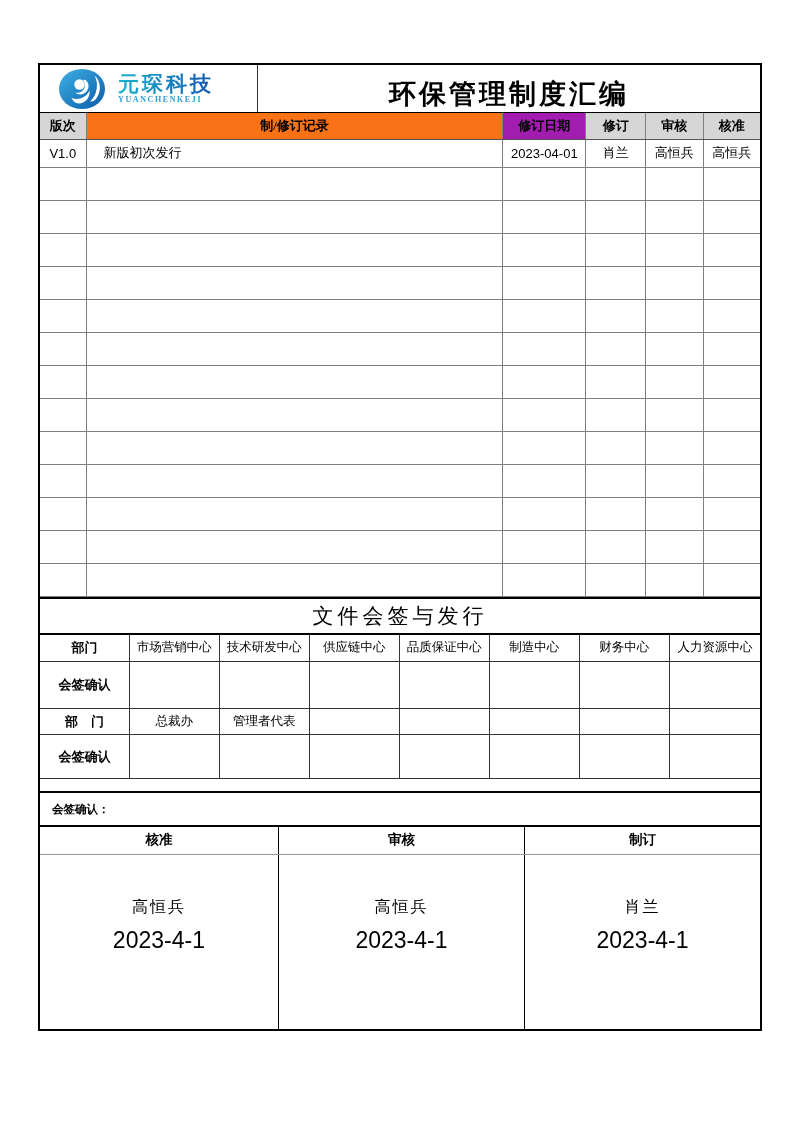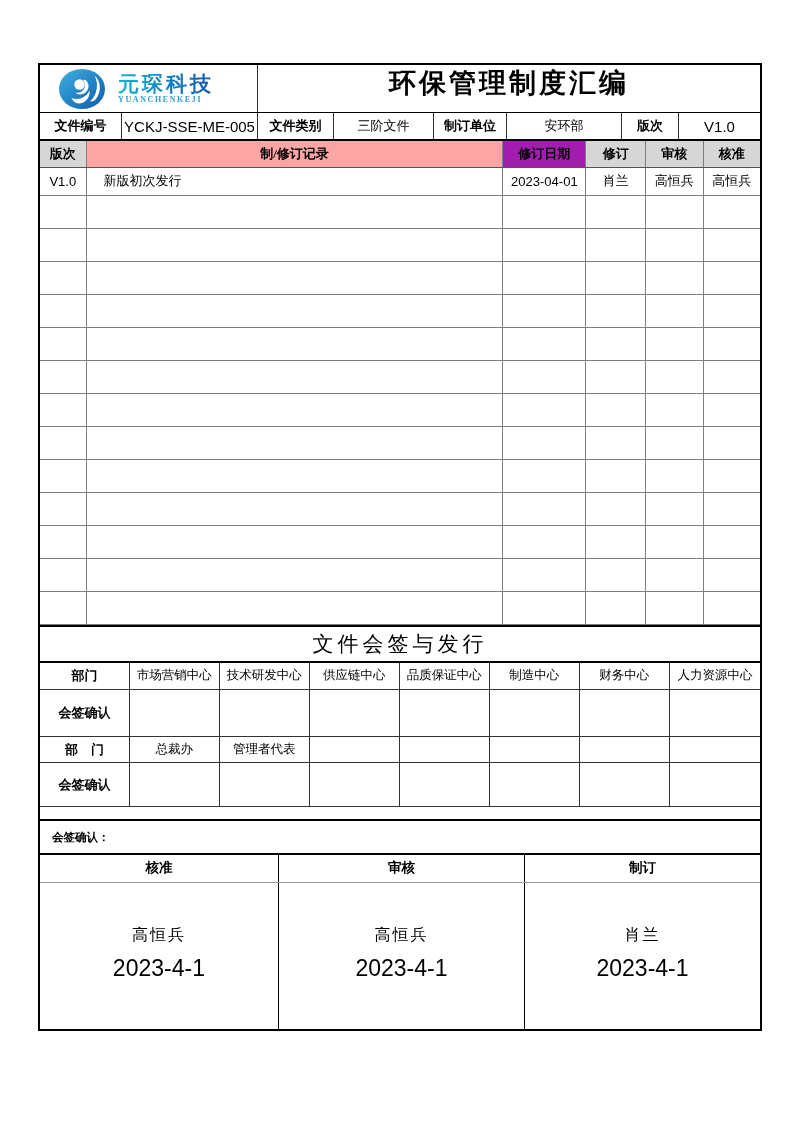--- a/index.html
+++ b/index.html
@@ -17,21 +17,21 @@
   .doc-header { height:48px; display:flex; border-bottom:1.5px solid #000; }
   .logo-cell { width:218px; border-right:1px solid #333; display:flex; align-items:center; padding-left:18px; }
   .logo-text { margin-left:10px; display:flex; flex-direction:column; }
   .logo-cn {
     font-size:21px; font-weight:bold; letter-spacing:3px; line-height:1.05;
     background:linear-gradient(90deg,#17b3cf,#1356b0);
     -webkit-background-clip:text; background-clip:text;
     -webkit-text-fill-color:transparent; color:#1266b1;
   }
   .logo-en { font-size:8px; font-weight:bold; letter-spacing:1.6px; color:#2d9fd8; }
-  .title-cell { flex:1; display:flex; align-items:flex-start; justify-content:center; }
+  .title-cell { flex:1; display:flex; align-items:flex-end; justify-content:center; }
   .doc-title { font-size:27px; font-weight:bold; letter-spacing:3px; }
   
   .info-bar { height:28px; display:flex; border-bottom:2.5px solid #000; font-size:13px; }
   .info-bar > div { display:flex; align-items:center; justify-content:center; border-right:1px solid #333; overflow:hidden; }
   .info-bar > div:last-child { border-right:none; }
   .ib-label { font-weight:bold; }
   .c1{width:82px;} .c2{width:136px;} .c3{width:76px;} .c4{width:100px;}
   .c5{width:73px;} .c6{width:115px;} .c7{width:57px;} .c8{flex:1;}
   .val-lat { font-size:15px; }
   
@@ -102,45 +102,35 @@
         <div class="logo-text">
           <div class="logo-cn">元琛科技</div>
           <div class="logo-en">YUANCHENKEJI</div>
         </div>
       </div>
       <div class="title-cell">
         <div class="doc-title">环保管理制度汇编</div>
       </div>
     </div>
 
-    <div class="info-bar">
-      <div class="c1 ib-label">文件编号</div>
-      <div class="c2 lat val-lat">YCKJ-SSE-ME-005</div>
-      <div class="c3 ib-label">文件类别</div>
-      <div class="c4">三阶文件</div>
-      <div class="c5 ib-label">制订单位</div>
-      <div class="c6">安环部</div>
-      <div class="c7 ib-label">版次</div>
-      <div class="c8 lat val-lat">V1.0</div>
-    </div>
 
 
     <table class="hist-table">
       <colgroup>
         <col style="width:6.4%">
           <col style="width:57.9%">
           <col style="width:11.5%">
         <col style="width:8.3%">
           <col style="width:8.0%">
           <col style="width:7.9%">
       </colgroup>
       <thead>
         <tr class="hist-head-bg">
           <th style="background: rgb(214, 214, 214);">版次</th>
-          <th style="background: #fca5a5;">制/修订记录</th>
+          <th style="background: #f97316;">制/修订记录</th>
           <th style="background: #a21caf;">修订日期</th>
           <th style="background: rgb(214, 214, 214);">修订</th>
           <th style="background: rgb(214, 214, 214);">审核</th>
           <th style="background: rgb(214, 214, 214);">核准</th>
         </tr>
       </thead>
       <tbody id="hist-body">
         <tr class="data-row">
           <td class="lat">V1.0</td>
           <td class="rec">新版初次发行</td>

